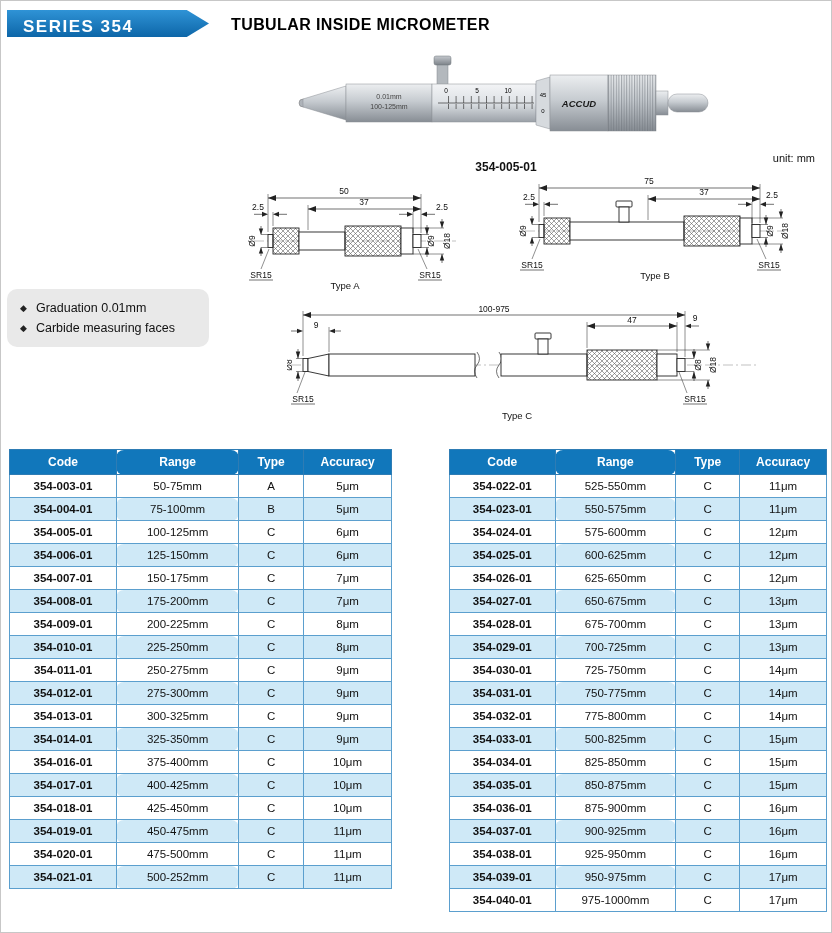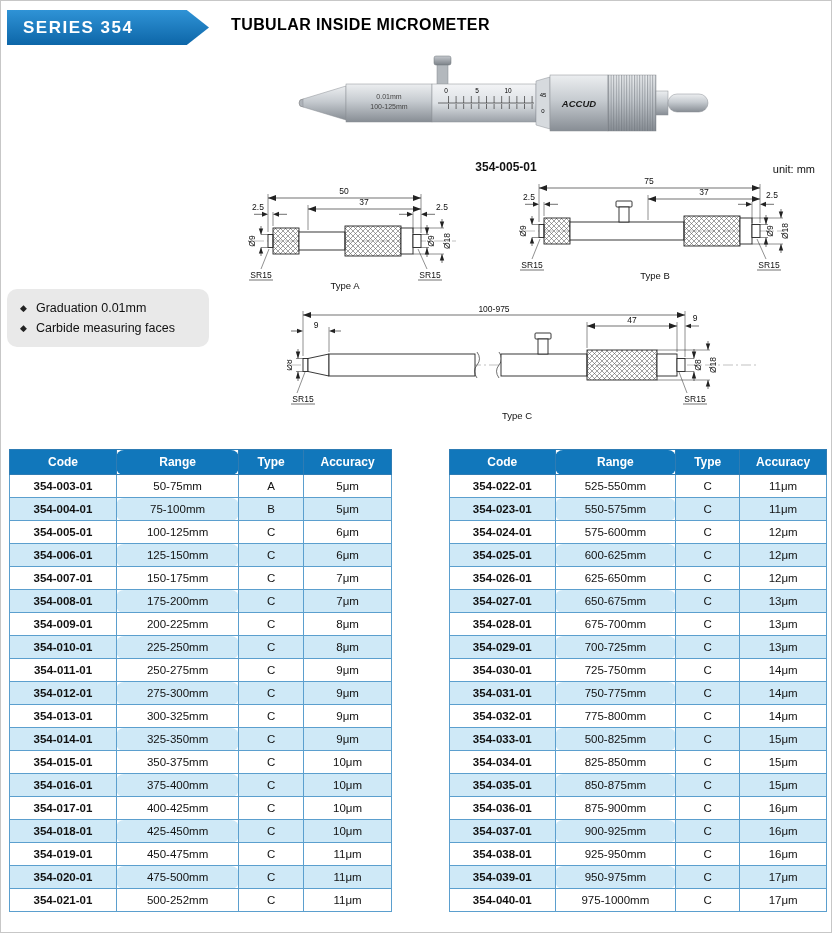--- a/index.html
+++ b/index.html
@@ -1,31 +1,31 @@
 <!DOCTYPE html>
 <html style="--banner-blue: #0d66a8; --banner-blue-light: #2f93d6; --table-header: #1177bb; --row-alt: #cfe9f7;"><head>
 <meta charset="utf-8">
 <style>
   * { margin:0; padding:0; box-sizing:border-box; }
   html,body { background:#fff; }
   body { font-family:"Liberation Sans", sans-serif; color:#111; }
   .page { position:relative; width:832px; height:933px; background:#fff; border:1px solid #c7c7c7; overflow:hidden; }
 
   
-  .banner { position:absolute; left:6px; top:9px; width:202px; height:35px;
+  .banner { position:absolute; left:6px; top:9px; width:202px; height:27px;
     background:linear-gradient(180deg, var(--banner-blue-light,#2f93d6), var(--banner-blue,#0d66a8));
     clip-path:polygon(0 0, 89% 0, 100% 50%, 89% 100%, 0 100%);
-    display:flex; align-items:center; padding-left:16px; }
+    display:flex; align-items:flex-end; padding-left:16px; }
   .banner span { color:#fff; font-weight:bold; font-size:17px; letter-spacing:1.5px; }
   .page-title { position:absolute; left:230px; top:15px; font-size:16px; font-weight:bold; letter-spacing:.4px; color:#000; }
 
   
   .product-svg { position:absolute; left:295px; top:50px; }
   .product-caption { position:absolute; left:295px; top:159px; width:420px; text-align:center; font-size:12px; font-weight:bold; }
-  .unit-label { position:absolute; right:16px; top:162px; font-size:11px; }
+  .unit-label { position:absolute; right:16px; top:151px; font-size:11px; }
 
   
   .features { position:absolute; left:6px; top:288px; width:202px; background:#e9e9e9; border-radius:10px; padding:9px 13px; }
   .feature { display:flex; align-items:center; gap:9px; font-size:12.5px; padding:3px 0; color:#111; }
   .feature .bullet { font-size:9px; color:#222; }
 
   
   .drawA { position:absolute; left:247px; top:180px; }
   .drawB { position:absolute; left:518px; top:170px; }
   .drawC { position:absolute; left:286px; top:300px; }
@@ -406,26 +406,20 @@
           <td>C</td>
           <td>9μm</td>
         </tr>
         <tr>
           <td>354-014-01</td>
           <td>325-350mm</td>
           <td>C</td>
           <td>9μm</td>
         </tr>
         <tr>
-          <td>354-015-01</td>
-          <td>350-375mm</td>
-          <td>C</td>
-          <td>10μm</td>
-        </tr>
-        <tr>
           <td>354-016-01</td>
           <td>375-400mm</td>
           <td>C</td>
           <td>10μm</td>
         </tr>
         <tr>
           <td>354-017-01</td>
           <td>400-425mm</td>
           <td>C</td>
           <td>10μm</td>

